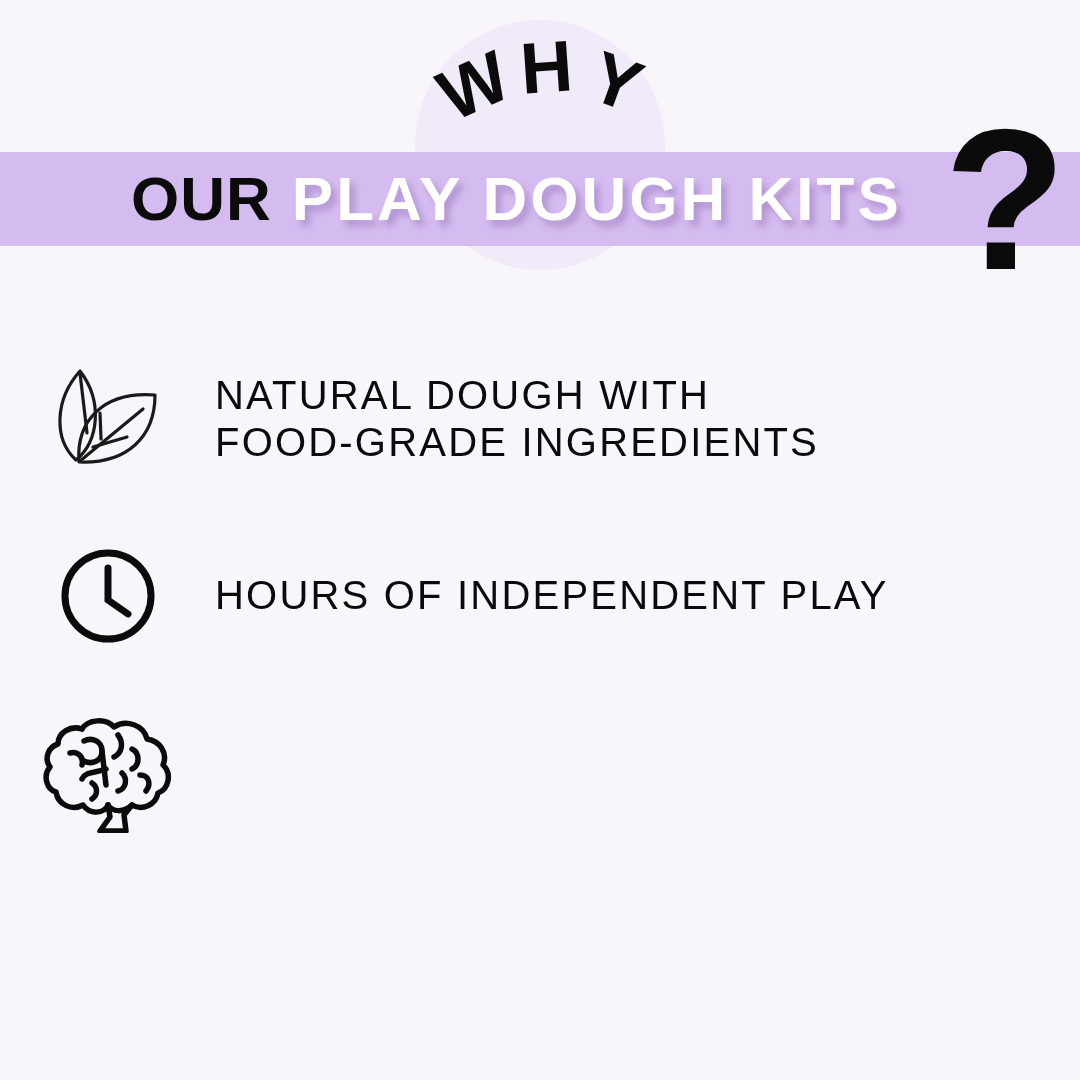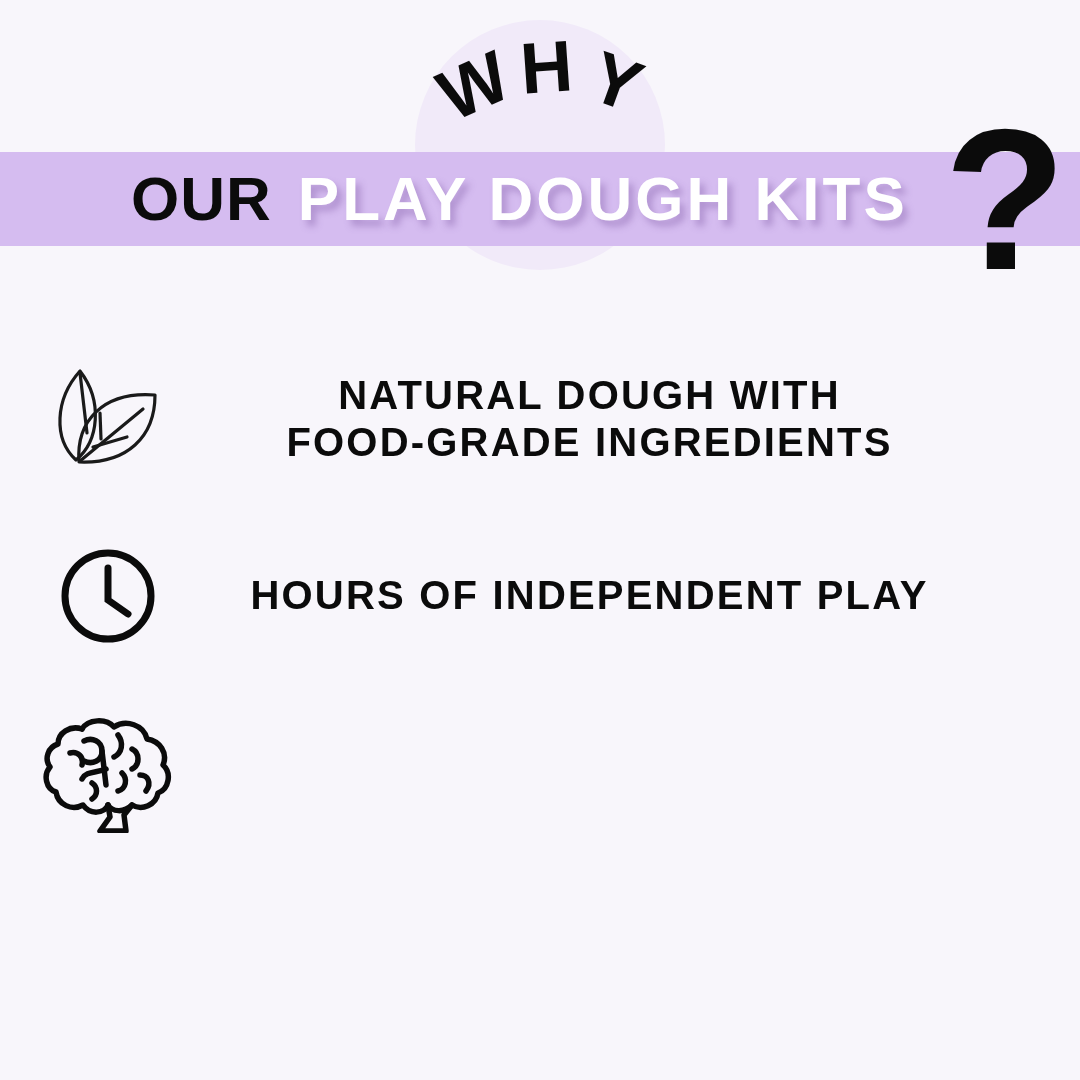--- a/index.html
+++ b/index.html
@@ -68,21 +68,20 @@
     font-weight:bold;
     font-size:62px;
     line-height:1;
     letter-spacing:1px;
   }
   .banner-word.dark{color:#0b0b0b;margin-right:20px;}
   .banner-word.light{
     color:#ffffff;
     letter-spacing:3px;
     text-shadow:5px 6px 7px rgba(110,70,150,0.35);
-    margin-left:6px;
   }
   .qmark{
     position:absolute;
     left:944px;top:100px;
     font-family:"Liberation Sans", sans-serif;
     font-weight:bold;
     font-size:200px;
     line-height:1;
     color:#0b0b0b;
   }
@@ -102,23 +101,23 @@
   .row-icon{
     width:215px;
     min-width:215px;
     display:flex;
     align-items:center;
     justify-content:center;
   }
   .row-text{
     flex:1;
     padding-right:116px;
-    text-align:center;
+    text-align:left;
     font-family:"Liberation Sans", sans-serif;
-    font-weight:bold;
+    font-weight:normal;
     font-size:40px;
     line-height:1.17;
     letter-spacing:2.2px;
     color:#0b0b0b;
     white-space:pre-line;
   }
   .row-text.one-line{font-size:40px;}
   svg{display:block;}
 </style>
 </head>

